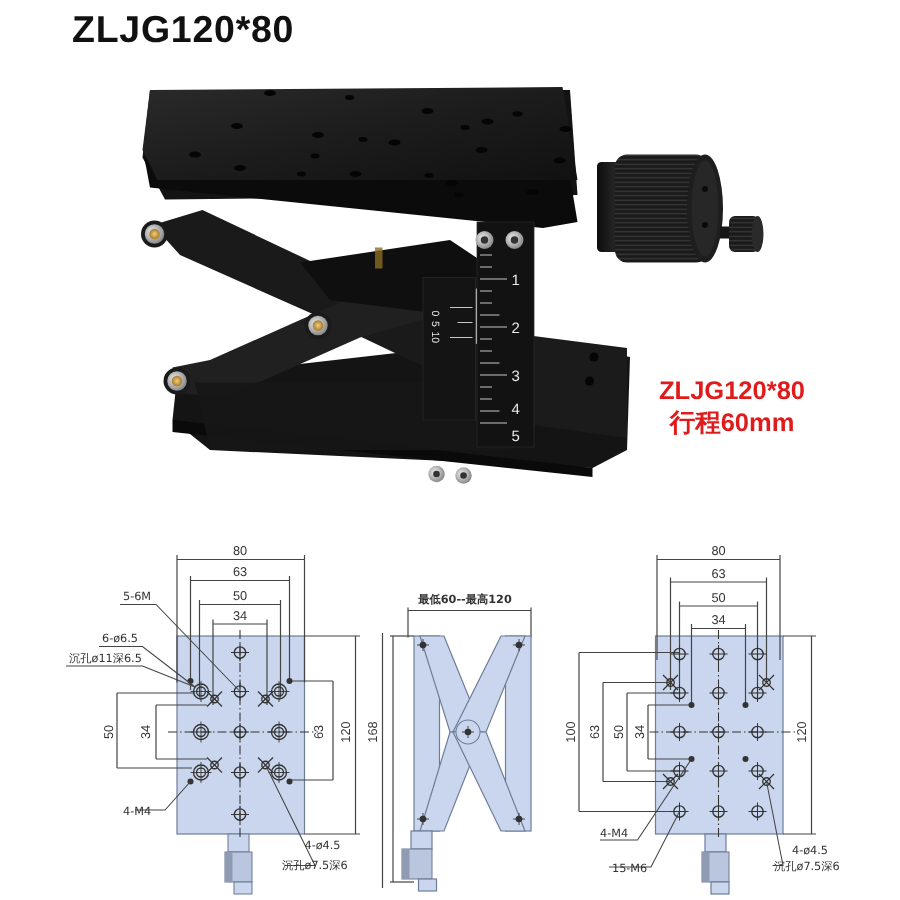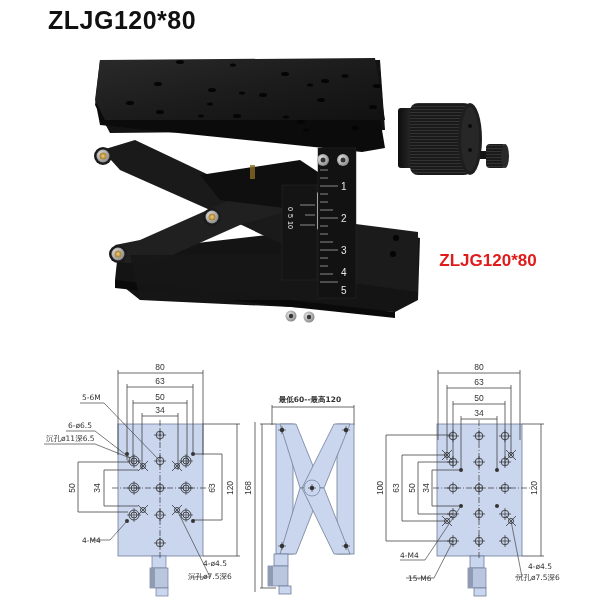--- a/index.html
+++ b/index.html
@@ -168,20 +168,21 @@
     <circle cx="212" cy="217" r="6.5" fill="url(#steel)"></circle>
     <circle cx="212" cy="217" r="3.5" fill="url(#brass)"></circle>
     <circle cx="118" cy="254" r="9" fill="#1a1a1a"></circle>
     <circle cx="118" cy="254" r="6.5" fill="url(#steel)"></circle>
     <circle cx="118" cy="254" r="3.5" fill="url(#brass)"></circle>
   </g>
 </svg>
 
 <div class="red-label">
   <div>ZLJG120*80</div>
+  <div>行程60mm</div>
 </div>
 
 <svg class="drawings" viewBox="0 350 600 250" xmlns="http://www.w3.org/2000/svg">
   <defs>
     <marker id="arr" markerWidth="4" markerHeight="4" refX="2" refY="2" orient="auto">
       <path d="M0,0 L4,2 L0,4 z" fill="#444"></path>
     </marker>
     <g id="holeMark">
       <circle r="3.8" class="hole"></circle>
       <line x1="-6" y1="0" x2="6" y2="0" stroke="#333" stroke-width="0.7"></line>

